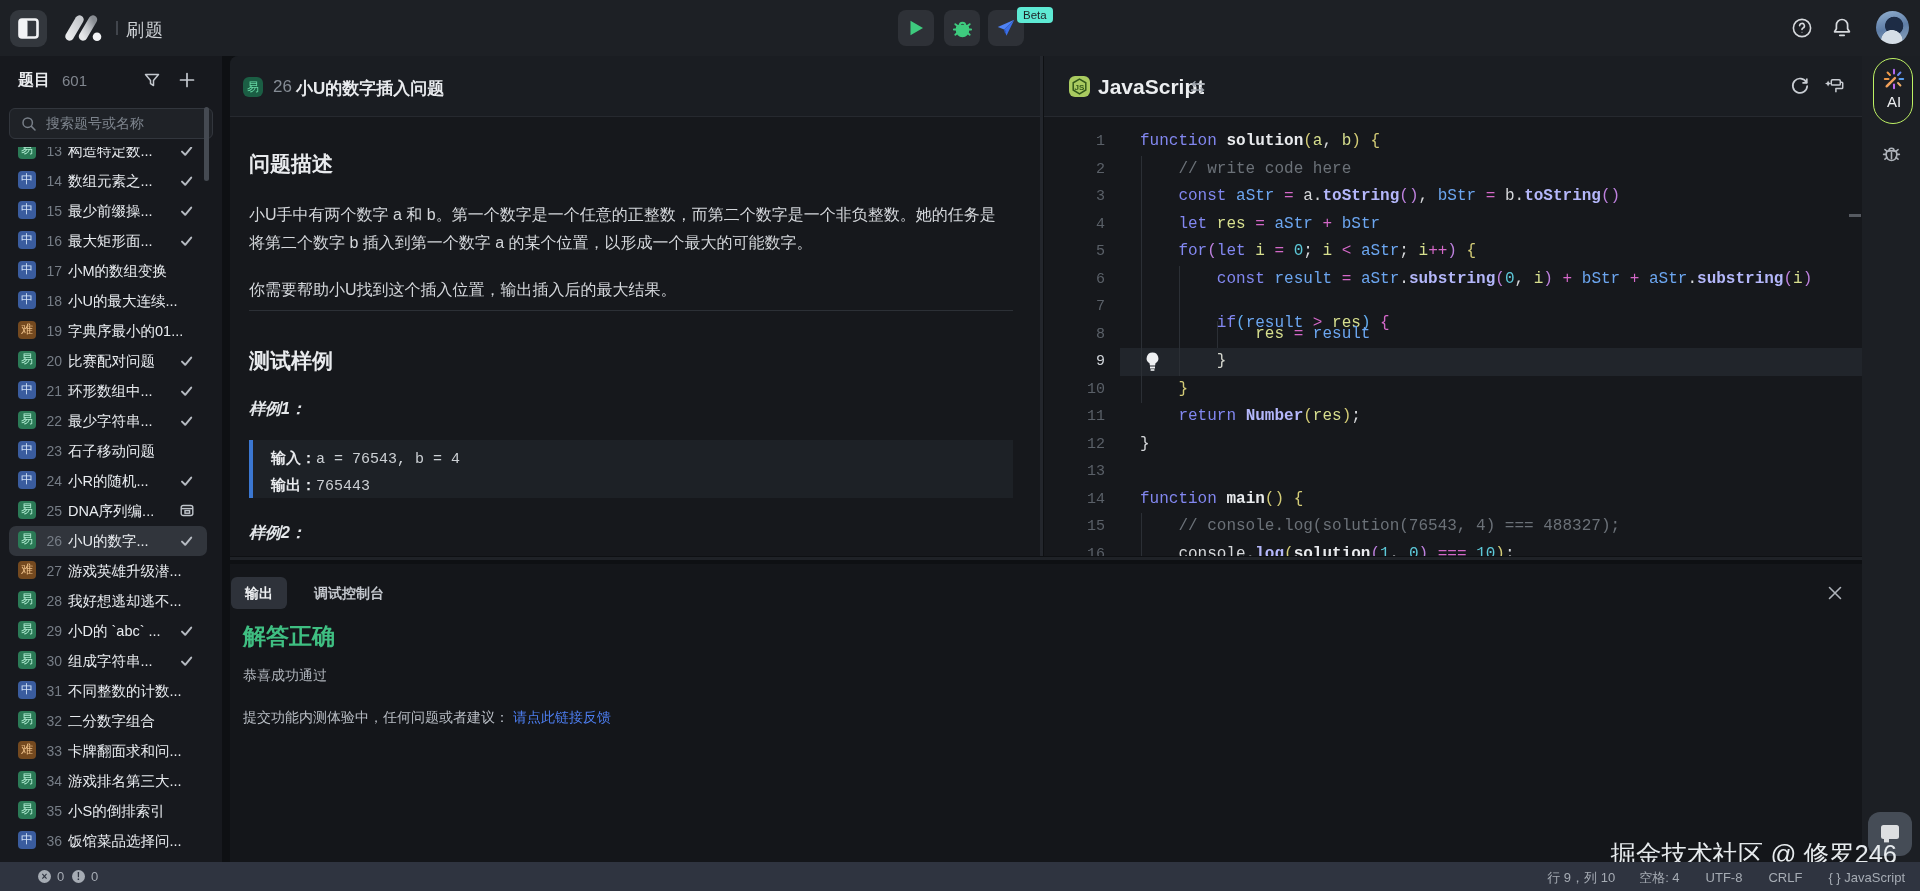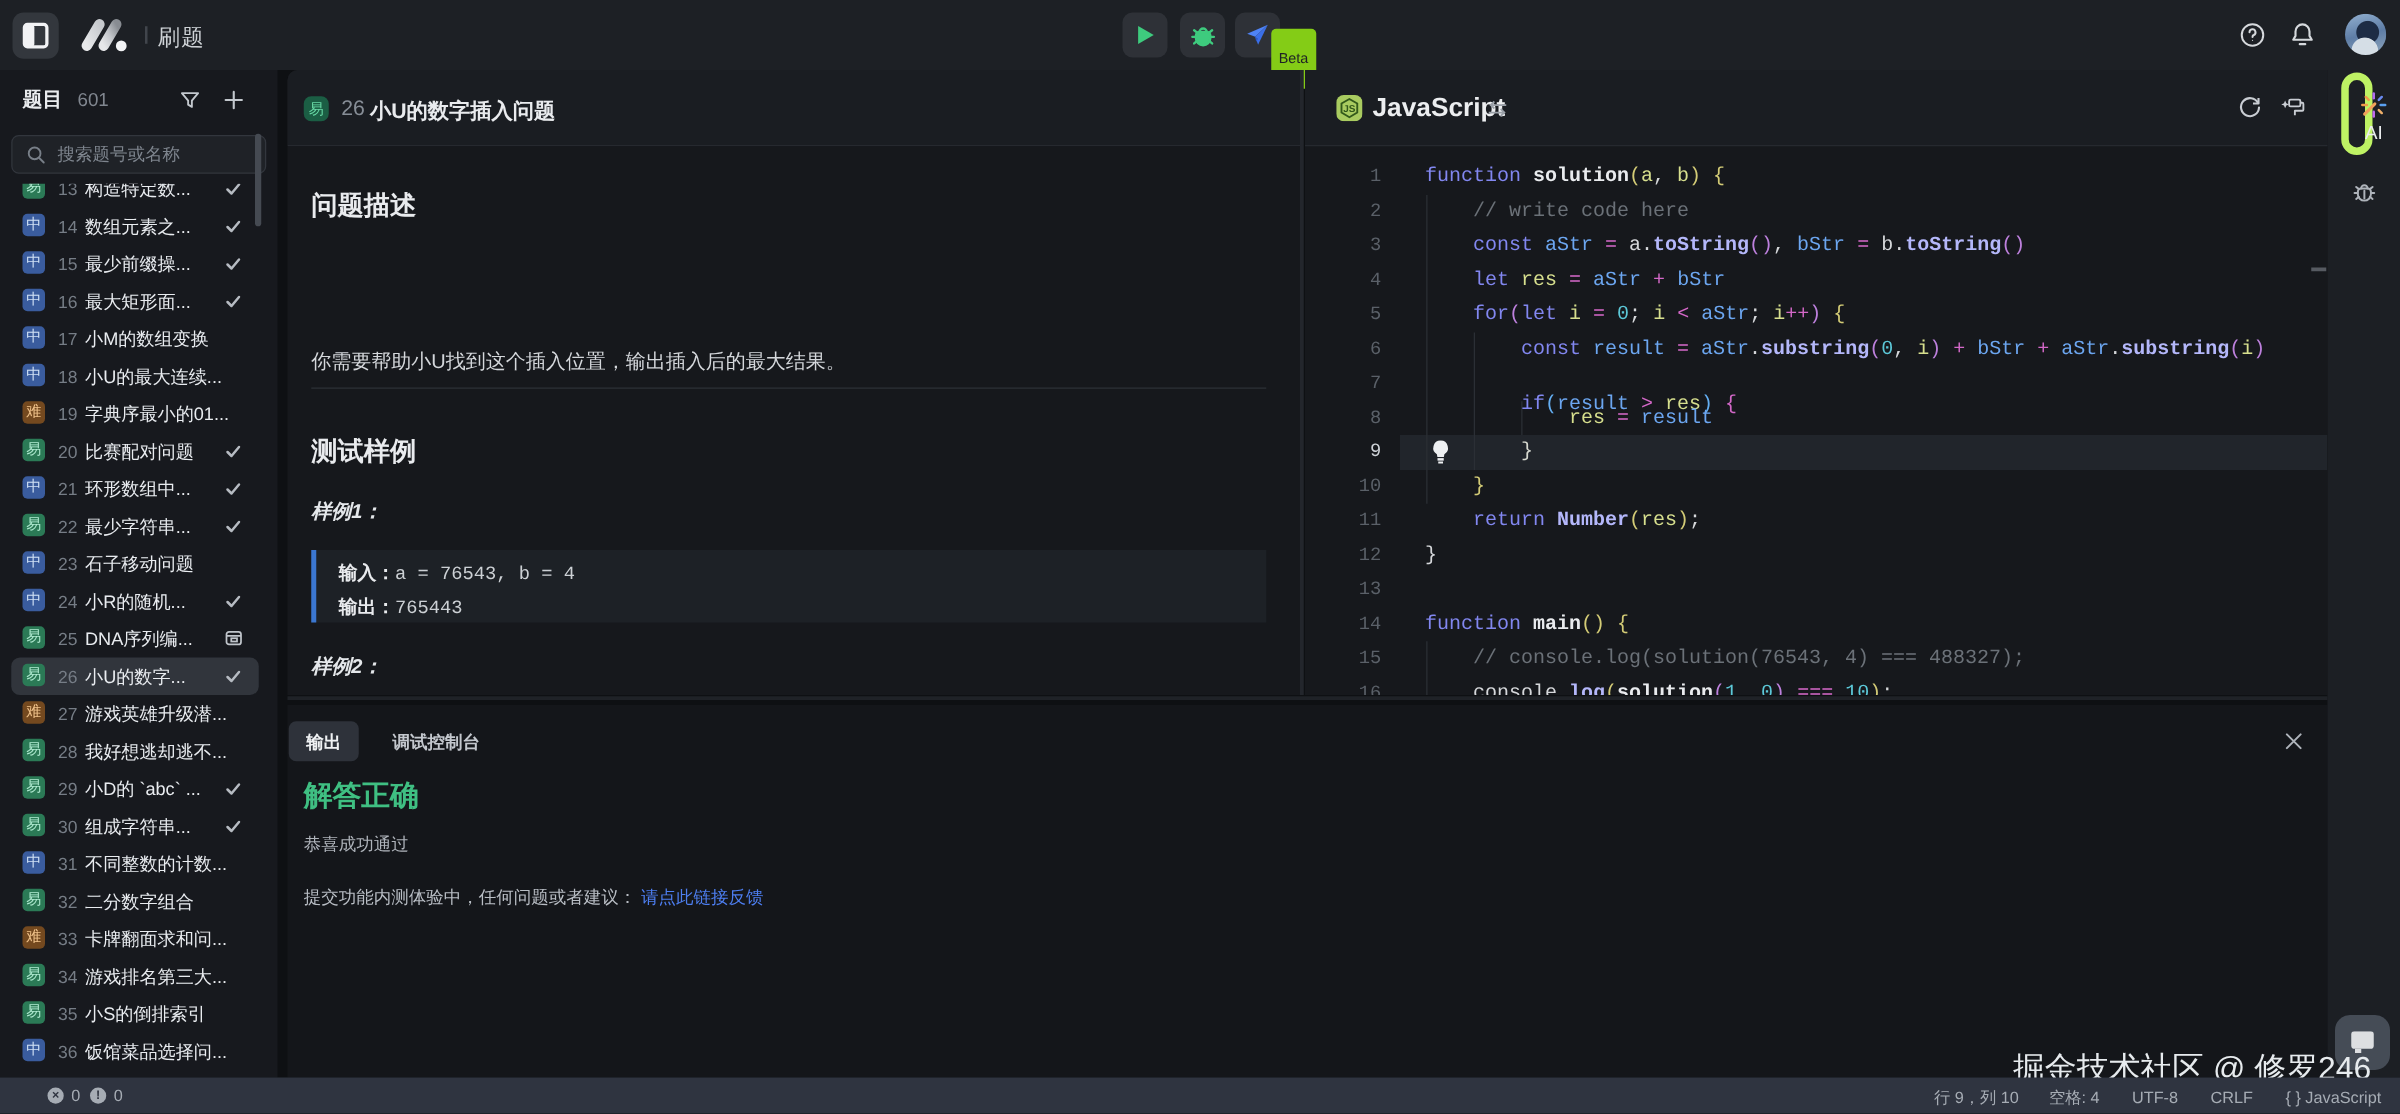--- a/index.html
+++ b/index.html
@@ -2,21 +2,21 @@
 <html><head><meta charset="utf-8">
 <style>
 *{margin:0;padding:0;box-sizing:border-box}
 html,body{width:1920px;height:891px;overflow:hidden;background:#0e1013;font-family:"Liberation Sans",sans-serif}
 .abs{position:absolute}
 #app{position:relative;width:1920px;height:891px}
 
 #topbar{position:absolute;left:0;top:0;width:1920px;height:56px;background:#1d2025}
 .tgl{position:absolute;left:10px;top:10px;width:37px;height:37px;background:#33373d;border-radius:9px}
 .cbtn{position:absolute;top:10px;width:36px;height:36px;background:#2e3137;border-radius:8px;display:flex;align-items:center;justify-content:center}
-.beta{position:absolute;left:1017px;top:23px;background:#84cc16;color:#1e2126;font-size:11px;line-height:16px;padding:16px 6px;border-radius:4px;font-weight:700}
+.beta{position:absolute;left:1017px;top:7px;background:#5eead4;color:#1e2126;font-size:11px;line-height:16px;padding:0 6px;border-radius:4px;font-weight:700}
 
 #sidebar{position:absolute;left:0;top:56px;width:222px;height:806px;background:#17191e;overflow:hidden}
 .sbhead{position:absolute;left:18px;top:14px;font-size:16px;color:#e9ebee;font-weight:700}
 .sbcount{position:absolute;left:62px;top:16px;font-size:15px;color:#80868f}
 .search{position:absolute;left:9px;top:52px;width:204px;height:31px;background:#1f2227;border:1px solid #32363d;border-radius:6px;color:#7e858e;font-size:14px;line-height:29px;padding-left:36px}
 .list{position:absolute;left:0;top:91px;width:222px;height:715px;overflow:hidden}
 .row{position:absolute;left:9px;width:198px;height:30px;font-size:14.5px;color:#e9ecf0}
 .row.sel{background:#31353c;border-radius:7px}
 .bdg{position:absolute;left:9px;top:5px;width:18px;height:17.5px;border-radius:4px;font-size:12px;text-align:center;line-height:17.5px}
 .b-m{background:#3a5c9e;color:#cfe0f5}
@@ -289,20 +289,21 @@
   <div class="sbar"></div>
 </div>
 <div id="prob">
   <div id="probhead">
     <div class="diffb">易</div>
     <div class="pnum">26</div>
     <div class="ptitle">小U的数字插入问题</div>
   </div>
   <div id="probbody">
     <div class="h2 abs" style="top:33px">问题描述</div>
+    <div class="para abs" style="top:84px;width:770px">小U手中有两个数字 a 和 b。第一个数字是一个任意的正整数，而第二个数字是一个非负整数。她的任务是<br>将第二个数字 b 插入到第一个数字 a 的某个位置，以形成一个最大的可能数字。</div>
     <div class="para abs" style="top:159px">你需要帮助小U找到这个插入位置，输出插入后的最大结果。</div>
     <div class="abs" style="top:193px;width:764px;height:1px;background:#2c3036"></div>
     <div class="h2 abs" style="top:230px">测试样例</div>
     <div class="abs" style="top:282px;font-size:16px;font-weight:700;font-style:italic;color:#e4e7ea">样例1：</div>
     <div class="abs" style="top:323px;width:764px;height:58px;background:#1d2126;border-left:4px solid #3b77d1">
       <div class="abs" style="left:18px;top:9px;font-size:15px"><span style="color:#e8eaed;font-weight:700">输入：</span><span style="font-family:'Liberation Mono',monospace;color:#ccd0d4">a = 76543, b = 4</span></div>
       <div class="abs" style="left:18px;top:36px;font-size:15px"><span style="color:#e8eaed;font-weight:700">输出：</span><span style="font-family:'Liberation Mono',monospace;color:#ccd0d4">765443</span></div>
     </div>
     <div class="abs" style="top:406px;font-size:16px;font-weight:700;font-style:italic;color:#e4e7ea">样例2：</div>
   </div>
@@ -380,21 +381,21 @@
   <svg class="abs" style="left:1597px;top:21px" width="16" height="16" viewBox="0 0 16 16" stroke="#aeb3ba" stroke-width="1.6" stroke-linecap="round">
         <path d="M2.5 2.5 L13.5 13.5 M13.5 2.5 L2.5 13.5"></path>
       </svg>
   <div class="abs" style="left:13px;top:57px;font-size:23px;font-weight:700;color:#3fbf82">解答正确</div>
   <div class="abs" style="left:13px;top:103px;font-size:14px;color:#aeb3ba">恭喜成功通过</div>
   <div class="abs" style="left:13px;top:145px;font-size:14px;color:#b9bec5">提交功能内测体验中，任何问题或者建议： <span style="color:#4d7ef0">请点此链接反馈</span></div>
 </div>
 <div class="abs" style="left:1040px;top:56px;width:3px;height:500px;background:#23262c"></div>
 <div class="abs" style="left:230px;top:557px;width:1632px;height:3px;background:#1f2227"></div>
 <div id="rtb">
-  <div class="abs" style="left:11px;top:2px;width:25px;height:66px;border:6px solid #bef264;border-radius:20px">
+  <div class="abs" style="left:11px;top:2px;width:40px;height:66px;border:1px solid #bef264;border-radius:20px">
     <svg class="abs" style="left:9px;top:9px" width="22" height="22" viewBox="0 0 24 24" fill="none" stroke-width="2.2" stroke-linecap="round">
       <path d="M12 2 v4" stroke="#b06af0"></path>
           <path d="M19 5 l-2.6 2.6" stroke="#6a8af0"></path>
           <path d="M22 12 h-4" stroke="#5aa0f0"></path>
       <path d="M5 5 l2.6 2.6" stroke="#f09a4a"></path>
           <path d="M2 12 h4" stroke="#f09a4a"></path>
           <path d="M5 19 l2.6-2.6" stroke="#f09a4a"></path>
       <path d="M12 22 v-4" stroke="#c06af0"></path>
           <path d="M19 19 l-2.6-2.6" stroke="#f0b06a"></path>
       <path d="M4 20 L13 11" stroke="#f0a05a" stroke-width="2.6"></path>

